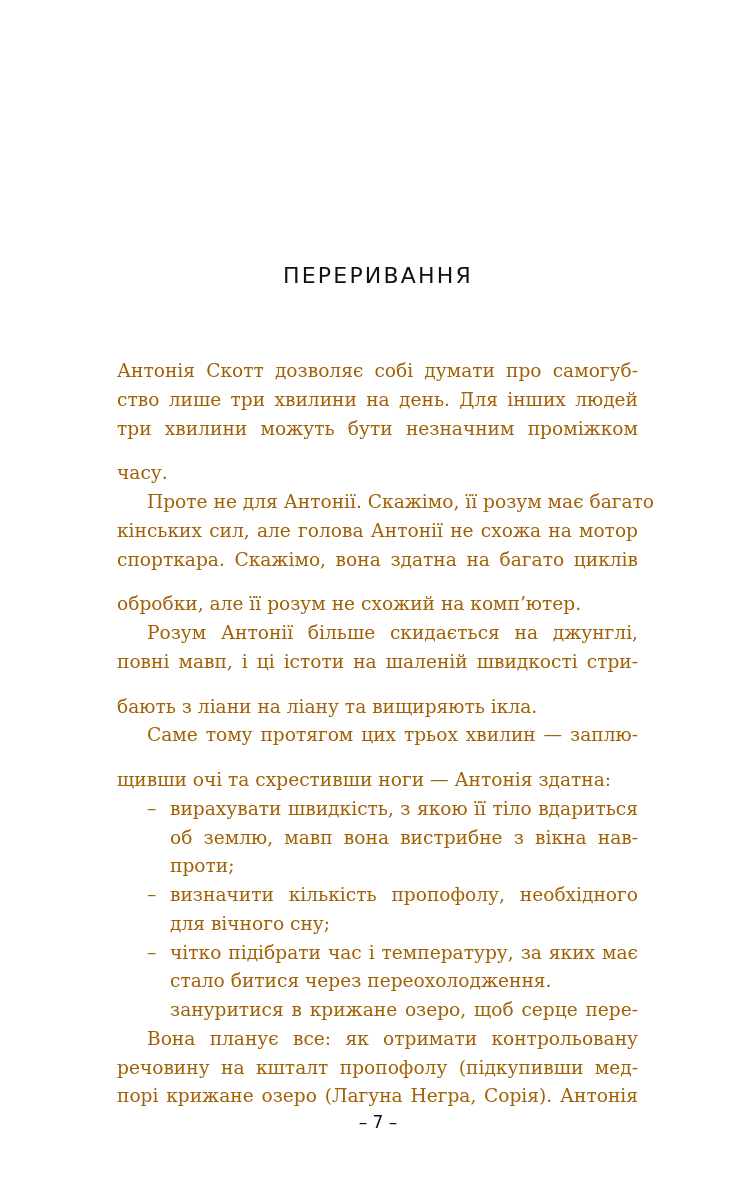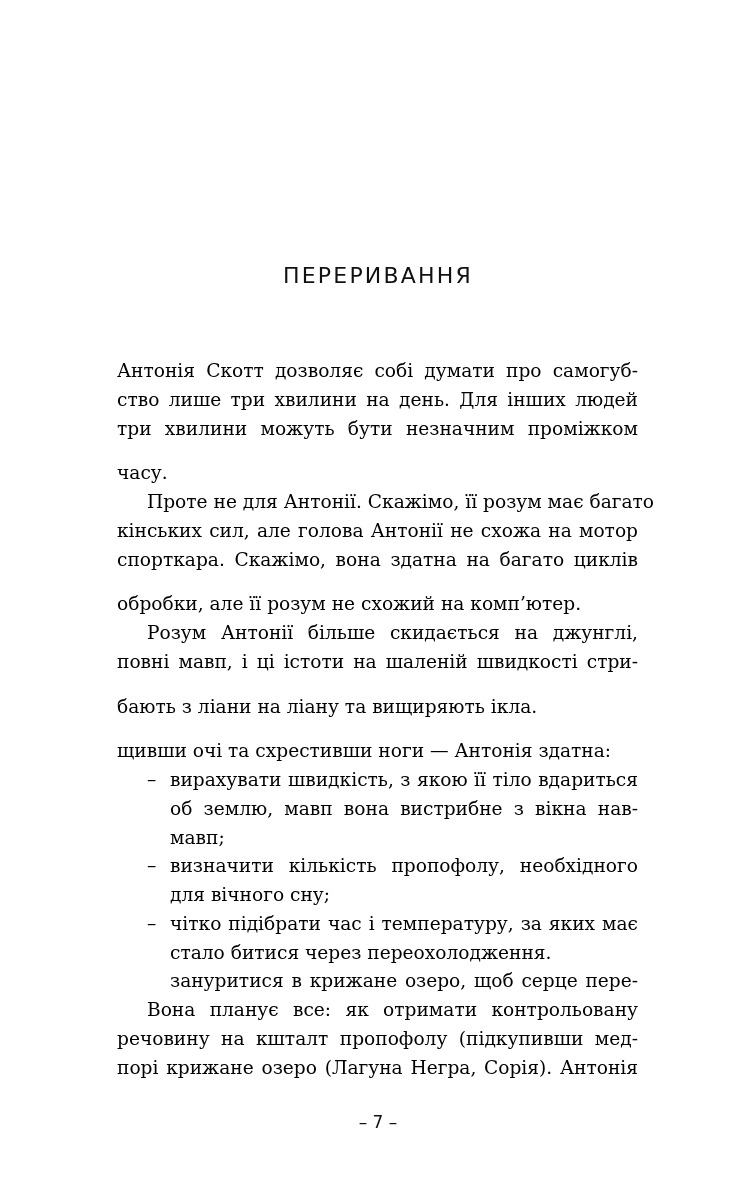--- a/index.html
+++ b/index.html
@@ -8,21 +8,21 @@
   .chapter-title {
     position: absolute; left: 0; width: 756px; top: 248px;
     text-align: center;
     font-family: "DejaVu Sans", sans-serif;
     font-size: 22px; letter-spacing: 2.2px; color: #111;
     font-weight: normal;
   }
   .body-text {
     position: absolute; left: 117px; top: 357px; width: 521px;
     font-family: "DejaVu Serif", serif;
-    font-size: 18.6px; line-height: 28.75px; color: #000000;
+    font-size: 18.6px; line-height: 28.75px; color: #a16207;
   }
   .line { display: block; white-space: nowrap; height: 28.75px; text-align: justify; text-align-last: justify; }
   .line.last { text-align-last: left; margin-top: 16px; }
   .line.indent { padding-left: 30px; }
   .li-line { display: block; white-space: nowrap; height: 28.75px; position: relative; padding-left: 53px; text-align: justify; text-align-last: justify; }
   .li-line.last { text-align-last: left; }
   .dash { position: absolute; left: 30px; top: 0; }
   .page-number {
     position: absolute; left: 0; width: 756px; top: 1112px; text-align: center;
     font-family: "DejaVu Sans", sans-serif; font-size: 17px; color: #111;
@@ -50,31 +50,32 @@
       <span class="line last">обробки, але її розум не схожий на комп’ютер.</span>
     </div>
 
     <div>
       <span class="line indent">Розум Антонії більше скидається на джунглі,</span>
       <span class="line">повні мавп, і ці істоти на шаленій швидкості стри-</span>
       <span class="line last">бають з ліани на ліану та вищиряють ікла.</span>
     </div>
 
     <div>
+      <span class="line indent">Саме тому протягом цих трьох хвилин — заплю-</span>
       <span class="line last">щивши очі та схрестивши ноги — Антонія здатна:</span>
     </div>
 
     <div>
       <div>
         <span class="li-line">
           <span class="dash">–</span>
           <span>вирахувати швидкість, з якою її тіло вдариться</span>
         </span>
         <span class="li-line"><span>об землю, мавп вона вистрибне з вікна нав-</span></span>
-        <span class="li-line last"><span>мавп;</span></span>
+        <span class="li-line last"><span>проти;</span></span>
       </div>
       <div>
         <span class="li-line">
           <span class="dash">–</span>
           <span>визначити кількість пропофолу, необхідного</span>
         </span>
         <span class="li-line last"><span>для вічного сну;</span></span>
       </div>
       <div>
         <span class="li-line">

